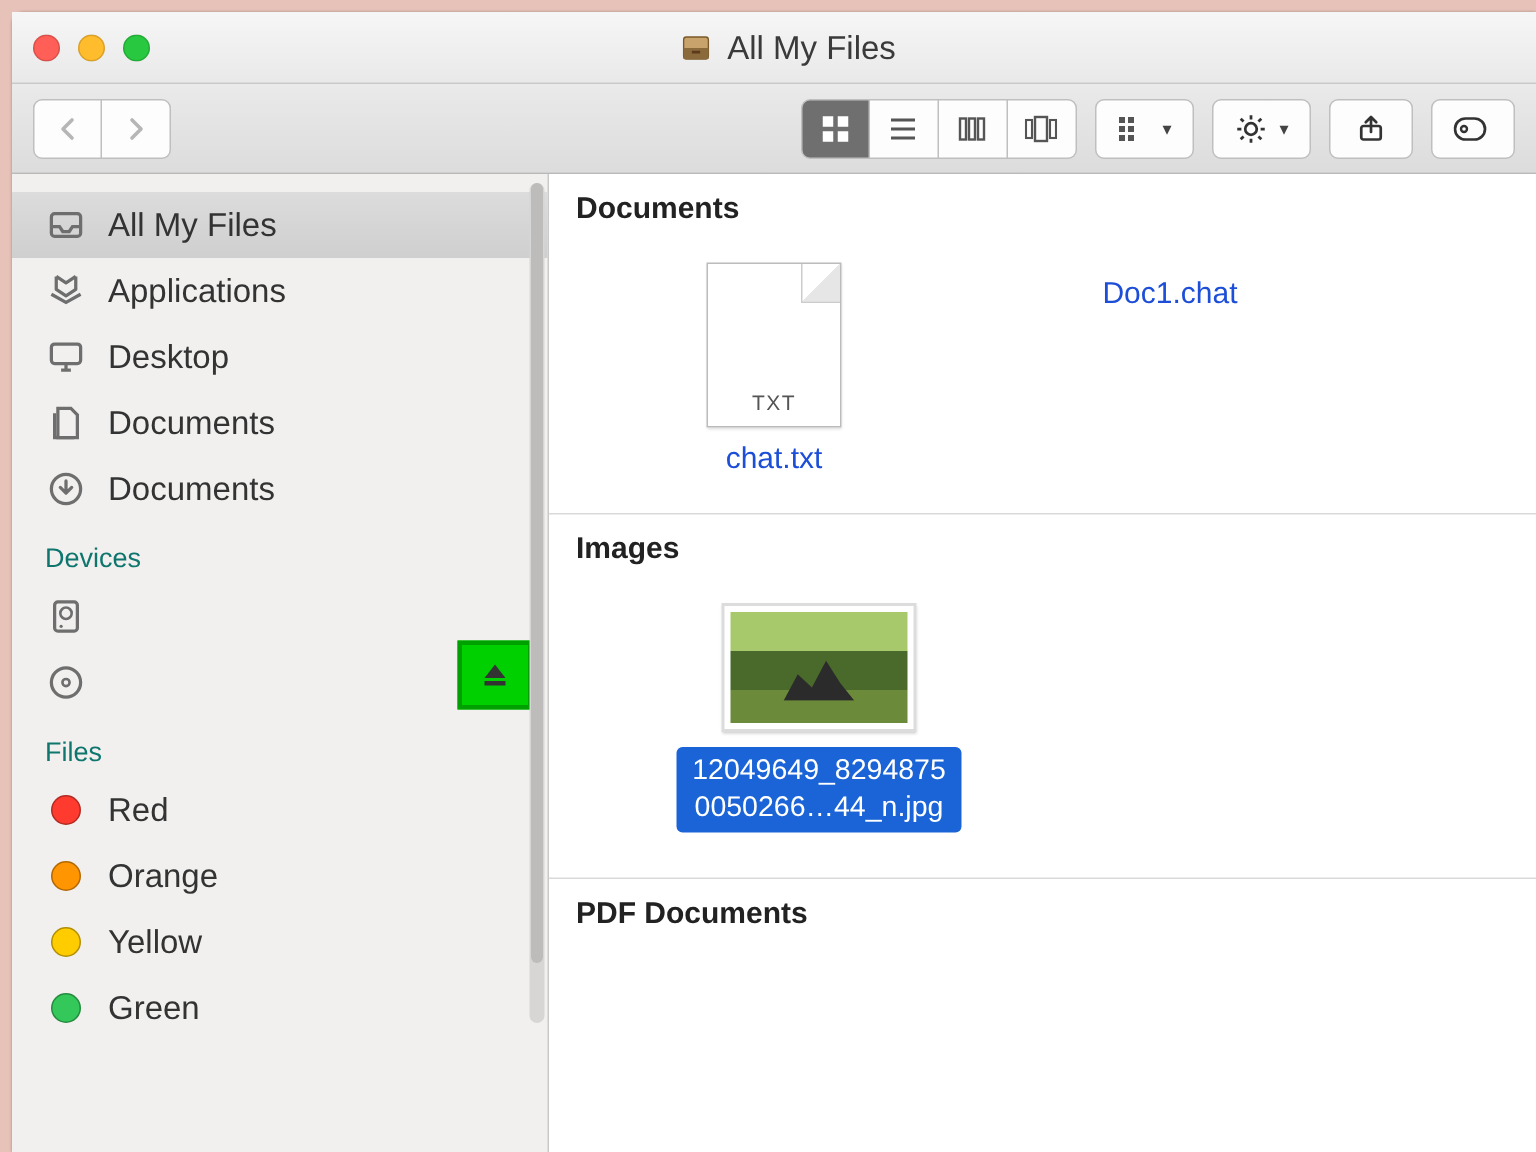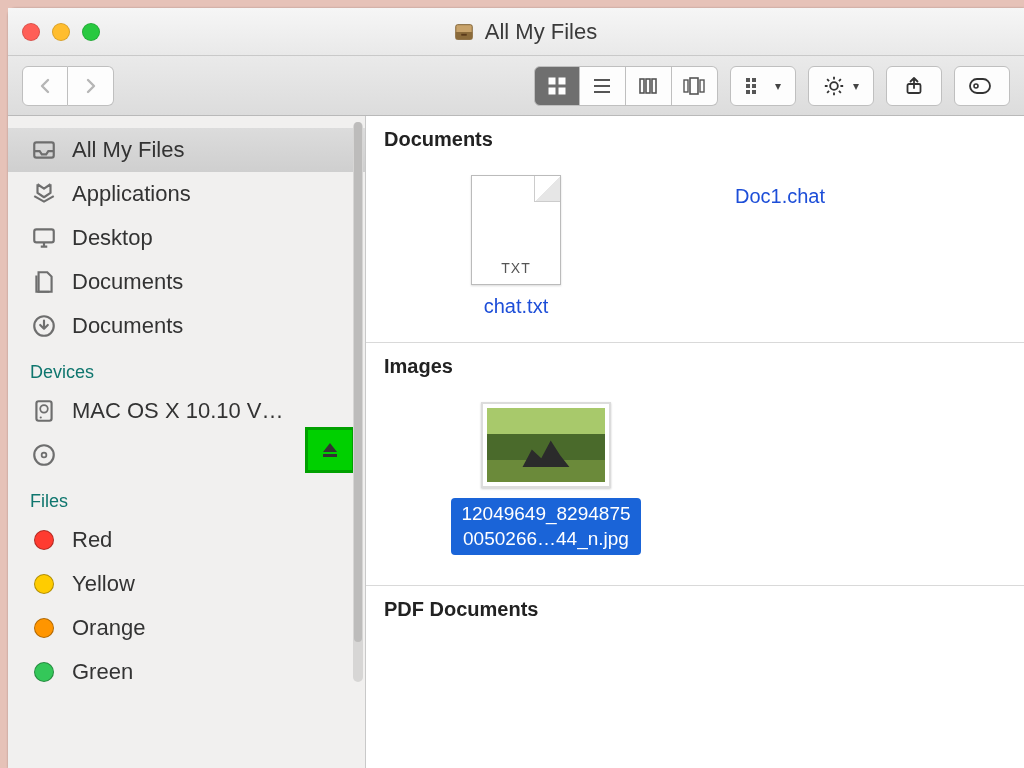--- a/index.html
+++ b/index.html
@@ -215,21 +215,20 @@
 
       <div class="section-label">Devices</div>
       <div class="row">
         <span class="ic">
           <svg viewBox="0 0 24 24" width="26" height="26">
               <rect x="5" y="3" width="14" height="18" rx="2" fill="none" stroke="#6e6e6e" stroke-width="2"></rect>
               <circle cx="12" cy="10" r="3.5" fill="none" stroke="#6e6e6e" stroke-width="1.6"></circle>
               <circle cx="9" cy="18" r="1" fill="#6e6e6e"></circle>
             </svg>
         </span>
-        <span>MAC OS X 10.10 V…</span>
       </div>
       <div class="row" style="position:relative;">
         <span class="ic">
           <svg viewBox="0 0 24 24" width="26" height="26">
               <circle cx="12" cy="12" r="9" fill="none" stroke="#6e6e6e" stroke-width="2"></circle>
               <circle cx="12" cy="12" r="2.2" fill="none" stroke="#6e6e6e" stroke-width="1.6"></circle>
             </svg>
         </span>
         <span></span>
         <div class="highlight-box" style="right:10px; top:-6px;">
@@ -244,29 +243,29 @@
 
       <div class="section-label">Files</div>
       <div class="row">
         <span class="ic">
             <span class="tag-dot" style="background:#ff3b30"></span>
           </span>
         <span>Red</span>
       </div>
       <div class="row">
         <span class="ic">
+            <span class="tag-dot" style="background:#ff9500"></span>
+          </span>
+        <span>Orange</span>
+      </div>
+      <div class="row">
+        <span class="ic">
             <span class="tag-dot" style="background:#ffcc00"></span>
           </span>
         <span>Yellow</span>
-      </div>
-      <div class="row">
-        <span class="ic">
-            <span class="tag-dot" style="background:#ff9500"></span>
-          </span>
-        <span>Orange</span>
       </div>
       <div class="row">
         <span class="ic">
             <span class="tag-dot" style="background:#34c759"></span>
           </span>
         <span>Green</span>
       </div>
 
       <div class="scrollbar">
           <div class="thumb"></div>

